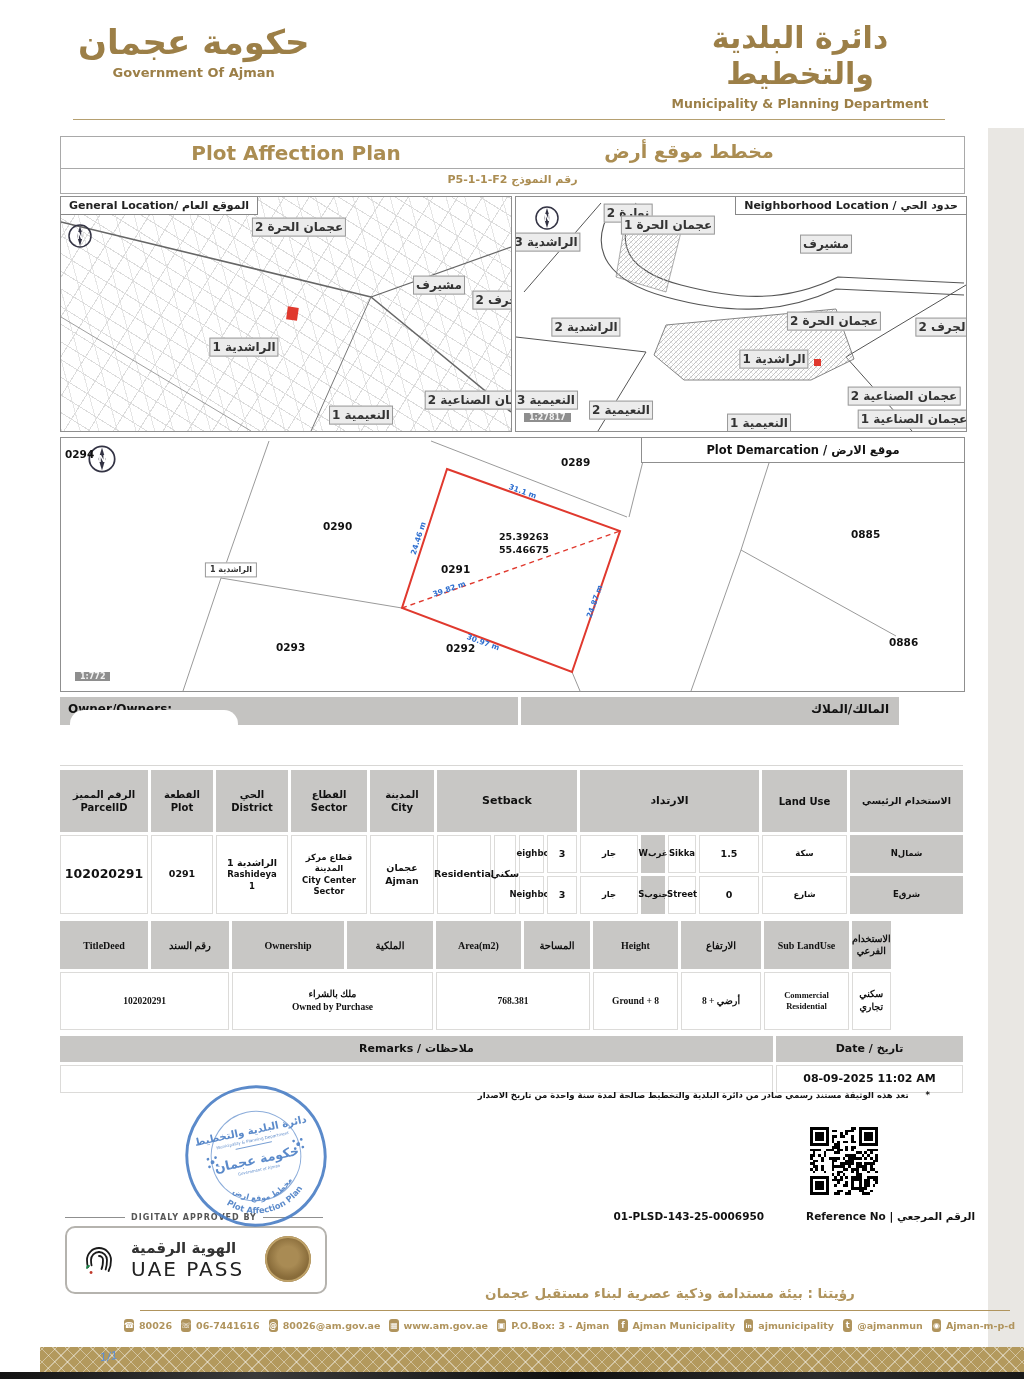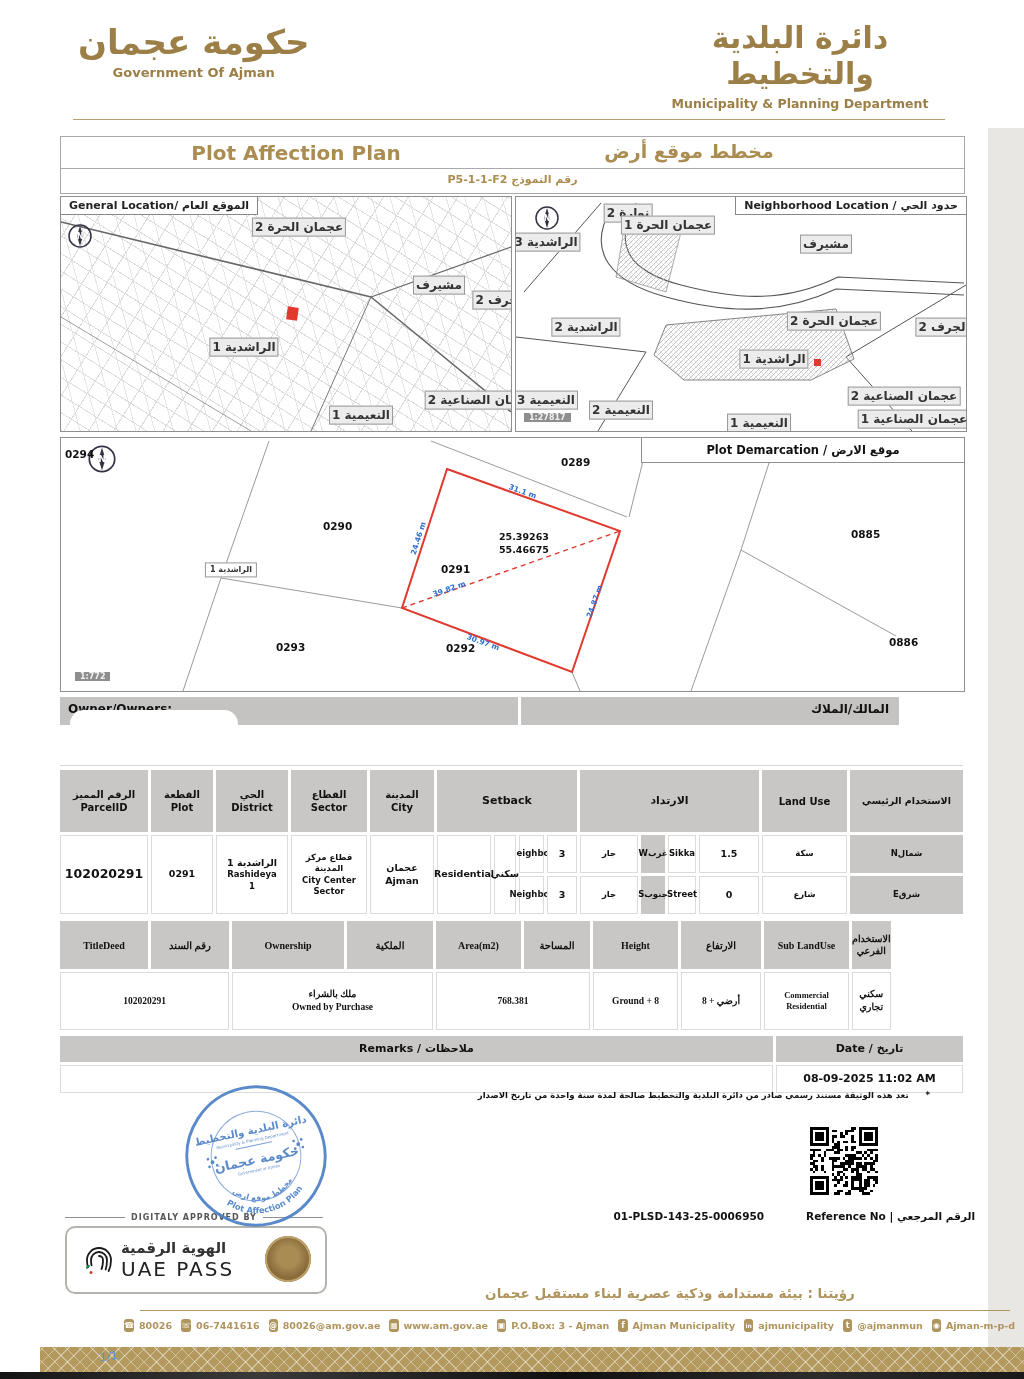--- a/index.html
+++ b/index.html
@@ -44,21 +44,21 @@
   .td.shade{background:#c8c7c5;border:none;}
   .small{font-size:8.5px;}
   .big{font-size:12.5px;}
   
   .note{position:absolute;right:94px;top:1090px;direction:rtl;font-size:8.5px;font-weight:bold;color:#111;}
   .stamp{position:absolute;left:183px;top:1083px;width:146px;height:146px;transform:rotate(-12deg);z-index:6;opacity:.9;}
   .dig-caption{position:absolute;left:65px;top:1213px;width:258px;display:flex;align-items:center;gap:6px;z-index:5;}
   .dig-caption .ln{flex:1;border-top:1px solid #8f8f8f;}
   .dig-caption .tx{font-size:8px;font-weight:bold;color:#555;letter-spacing:1px;white-space:nowrap;}
   .uae-box{position:absolute;left:65px;top:1226px;width:258px;height:64px;border:2px solid #b5b3ae;border-radius:10px;background:#fff;display:flex;align-items:center;z-index:5;}
-  .uae-texts{}
+  .uae-texts{margin-left:10px;}
   .uae-ar{font-size:15px;font-weight:bold;color:#333;direction:rtl;text-align:left;}
   .uae-en{font-size:20px;color:#222;letter-spacing:2px;}
   .gold-seal{position:absolute;right:14px;top:8px;width:46px;height:46px;border-radius:50%;background:radial-gradient(circle at 50% 45%,#a98b54 0 30%,#8a6d3b 60%,#7a5f33 100%);box-shadow:inset 0 0 0 2px #bfa269;z-index:6;}
   .qr{position:absolute;left:810px;top:1127px;width:68px;height:68px;z-index:5;}
   .ref-line{position:absolute;right:49px;top:1210px;display:flex;gap:42px;font-size:10.5px;font-weight:bold;color:#111;z-index:5;}
   .vision{position:absolute;right:24px;top:1285px;width:660px;text-align:center;direction:rtl;color:#b0945d;font-weight:bold;font-size:13.5px;z-index:5;}
   .gold-rule{position:absolute;left:140px;top:1310px;width:870px;border-top:1px solid #b0945d;}
   .contacts{position:absolute;left:120px;top:1319px;width:895px;display:flex;justify-content:center;align-items:center;gap:5px;color:#b0945d;font-size:9.5px;font-weight:bold;white-space:nowrap;z-index:5;}
   .badge{display:inline-flex;align-items:center;justify-content:center;width:13px;height:13px;background:#b0945d;color:#fff;border-radius:3px;font-size:8px;font-weight:bold;margin-left:4px;}
   .gold-band{position:absolute;left:40px;top:1347px;width:984px;height:25px;background:#b3995d;background-image:

